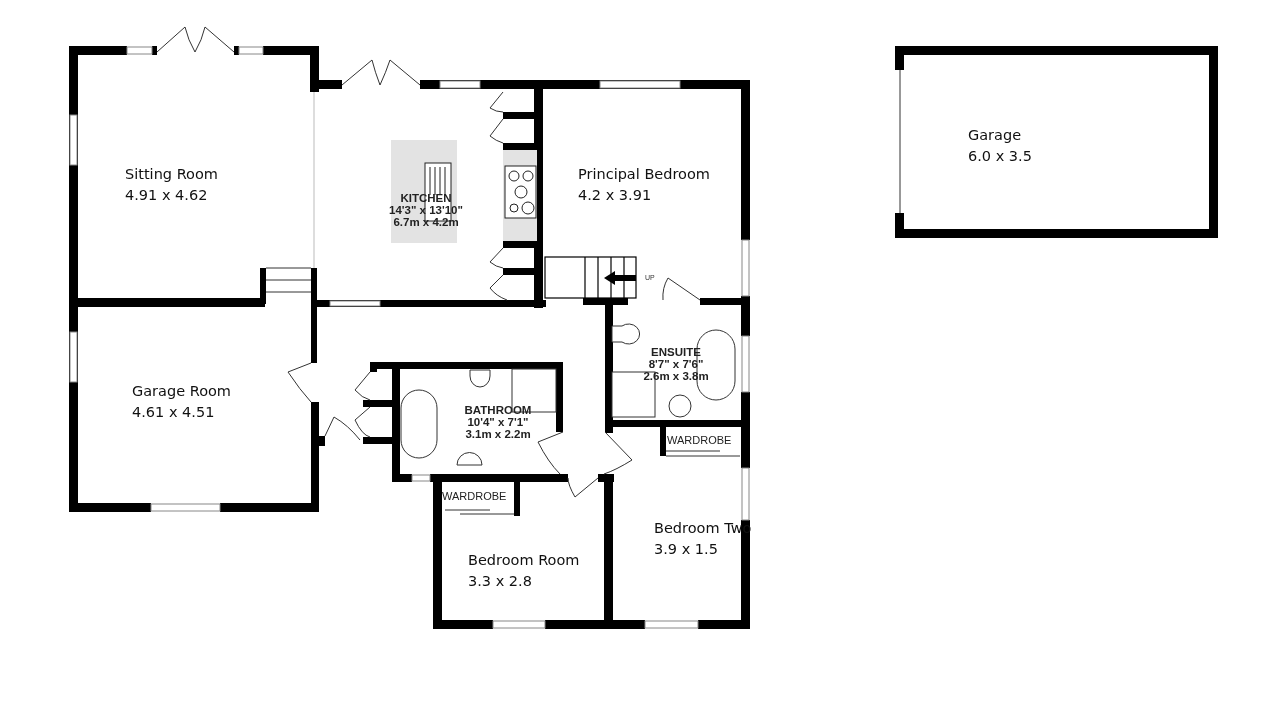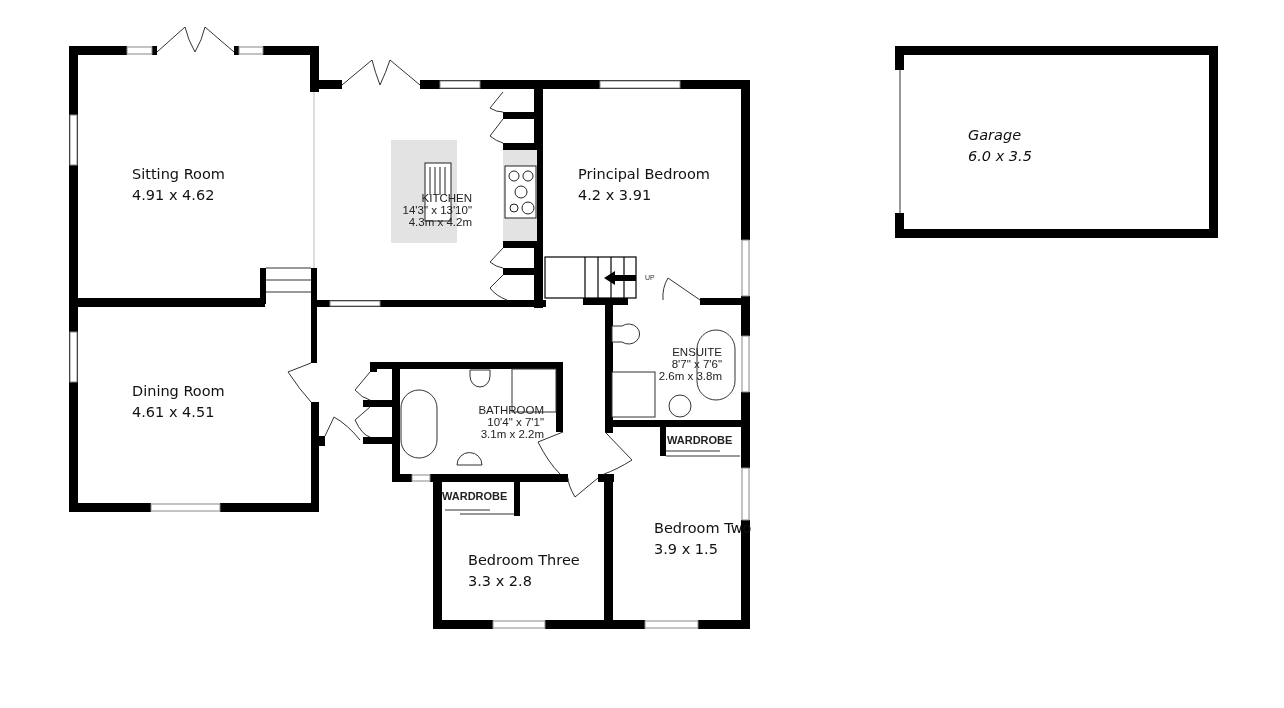--- a/index.html
+++ b/index.html
@@ -1,22 +1,22 @@
 <!DOCTYPE html>
 <html><head>
 <meta charset="utf-8">
 <style>
   html, body { margin:0; padding:0; background:#ffffff; }
   body { width:1284px; height:708px; position:relative; overflow:hidden; font-family:"DejaVu Sans", sans-serif; }
   svg { position:absolute; left:0; top:0; }
   .lbl { position:absolute; font-family:"DejaVu Sans", sans-serif; color:#111; font-size:14.5px; line-height:21px; }
   .lbl .name, .lbl .dims { display:block; white-space:nowrap; }
-  .caps { position:absolute; font-family:"Liberation Sans", sans-serif; font-weight:normal; color:#222; font-size:11.5px; line-height:12px; text-align:right; white-space:nowrap; }
+  .caps { position:absolute; font-family:"Liberation Sans", sans-serif; font-weight:bold; color:#222; font-size:11.5px; line-height:12px; text-align:center; white-space:nowrap; }
   .caps span { display:block; }
-  .ward { position:absolute; font-family:"Liberation Sans", sans-serif; font-weight:bold; color:#222; font-size:11px; white-space:nowrap; }
+  .ward { position:absolute; font-family:"Liberation Sans", sans-serif; font-weight:normal; color:#222; font-size:11px; white-space:nowrap; }
   .up { position:absolute; font-family:"Liberation Sans", sans-serif; font-size:7px; color:#333; }
 </style>
 </head>
 <body>
 
 <svg width="1284" height="708" viewBox="0 0 1284 708">
   <g fill="#000">
 
     <rect x="69" y="46" width="9" height="258"></rect>
     <rect x="69" y="46" width="58" height="9"></rect>
@@ -175,49 +175,49 @@
   </g>
 
   <g stroke="#333" stroke-width="1" fill="#fff">
     <path d="M470 370 L490 370 L490 376 A10 11 0 1 1 470 376 Z"></path>
     <rect x="401" y="390" width="36" height="68" rx="18"></rect>
     <rect x="512" y="369" width="44" height="43"></rect>
     <path d="M457 465 A12 12 0 1 1 482 465 Z"></path>
   </g>
 </svg>
 
-<div class="lbl" style="left:132px;top:164px;">
+<div class="lbl" style="left:125px;top:164px;">
   <span class="name">Sitting Room</span>
   <span class="dims">4.91 x 4.62</span>
 </div>
 <div class="lbl" style="left:578px;top:164px;">
   <span class="name">Principal Bedroom</span>
   <span class="dims">4.2 x 3.91</span>
 </div>
 <div class="lbl" style="left:132px;top:381px;">
-  <span class="name">Dining Room</span>
+  <span class="name">Garage Room</span>
   <span class="dims">4.61 x 4.51</span>
 </div>
 <div class="lbl" style="left:629px;top:518px;margin-left:25px;">
   <span class="name">Bedroom Two</span>
   <span class="dims">3.9 x 1.5</span>
 </div>
 <div class="lbl" style="left:468px;top:550px;">
-  <span class="name">Bedroom Three</span>
+  <span class="name">Bedroom Room</span>
   <span class="dims">3.3 x 2.8</span>
 </div>
-<div class="lbl" style="left:968px;top:125px;font-style:italic;">
+<div class="lbl" style="left:968px;top:125px;">
   <span class="name">Garage</span>
   <span class="dims">6.0 x 3.5</span>
 </div>
 
 <div class="caps" style="left:380px;top:192px;width:92px;">
   <span>KITCHEN</span>
   <span>14'3"  x 13'10"</span>
-  <span>4.3m  x 4.2m</span>
+  <span>6.7m  x 4.2m</span>
 </div>
 <div class="caps" style="left:630px;top:346px;width:92px;">
   <span>ENSUITE</span>
   <span>8'7"  x 7'6"</span>
   <span>2.6m  x 3.8m</span>
 </div>
 <div class="caps" style="left:452px;top:404px;width:92px;">
   <span>BATHROOM</span>
   <span>10'4"  x 7'1"</span>
   <span>3.1m  x 2.2m</span>

